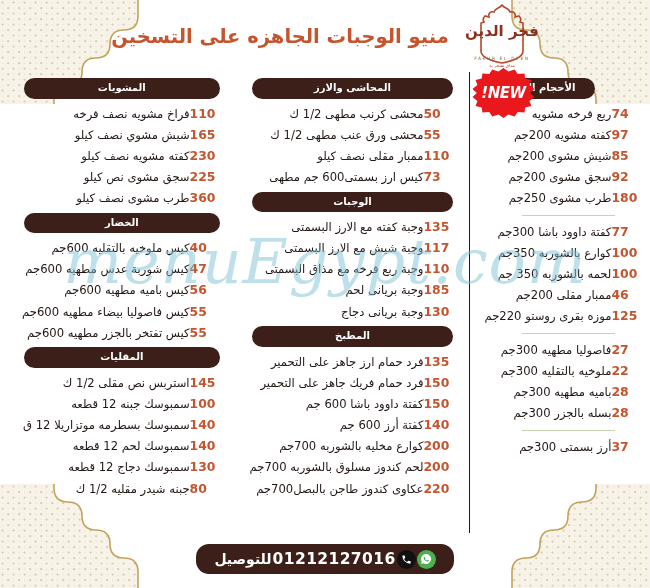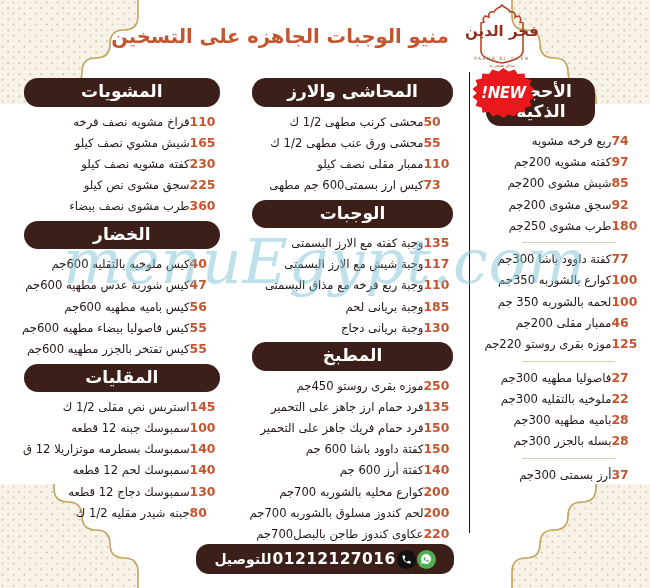--- a/index.html
+++ b/index.html
@@ -23,21 +23,21 @@
   }
 
   
   #cols{position:absolute;top:72px;left:8px;right:8px;bottom:55px;
     display:flex;flex-direction:row-reverse;z-index:3;}
   .col{flex:1 1 0;position:relative;padding:0 6px;}
   .col + .col{border-right:1.5px solid #2a1410;}
 
   .sec-head{
     background:#3b1f18;color:#fff;border-radius:14px;
-    text-align:center;font-size:17px;font-weight:bold;
+    text-align:center;font-size:10px;font-weight:bold;
     padding:4px 0 5px;margin:6px 10px 7px;
     line-height:1.15;
   }
   .col-new .sec-head{margin-right:56px;}
 
   .rows{padding:0 2px;}
   .row{
     display:flex;flex-direction:row-reverse;align-items:baseline;
     margin:0 0 4.5px;
   }
@@ -195,21 +195,21 @@
         </div>
         <div class="row">
           <div class="r-name">كفته مشويه نصف كيلو</div>
           <div class="r-price">230</div>
         </div>
         <div class="row">
           <div class="r-name">سجق مشوى نص كيلو</div>
           <div class="r-price">225</div>
         </div>
         <div class="row">
-          <div class="r-name">طرب مشوى نصف بيضاء</div>
+          <div class="r-name">طرب مشوى نصف كيلو</div>
           <div class="r-price">360</div>
         </div>
       </div>
       <div class="sec-head">الخضار</div>
       <div class="rows">
         <div class="row">
           <div class="r-name">كيس ملوخيه بالتقليه 600جم</div>
           <div class="r-price">40</div>
         </div>
         <div class="row">
@@ -295,24 +295,20 @@
           <div class="r-name">وجبة بريانى لحم</div>
           <div class="r-price">185</div>
         </div>
         <div class="row">
           <div class="r-name">وجبة بريانى دجاج</div>
           <div class="r-price">130</div>
         </div>
       </div>
       <div class="sec-head">المطبخ</div>
       <div class="rows">
-        <div class="row">
-          <div class="r-name">موزه بقرى روستو 450جم</div>
-          <div class="r-price">250</div>
-        </div>
         <div class="row">
           <div class="r-name">فرد حمام ارز جاهز على التحمير</div>
           <div class="r-price">135</div>
         </div>
         <div class="row">
           <div class="r-name">فرد حمام فريك جاهز على التحمير</div>
           <div class="r-price">150</div>
         </div>
         <div class="row">
           <div class="r-name">كفتة داوود باشا 600 جم</div>

